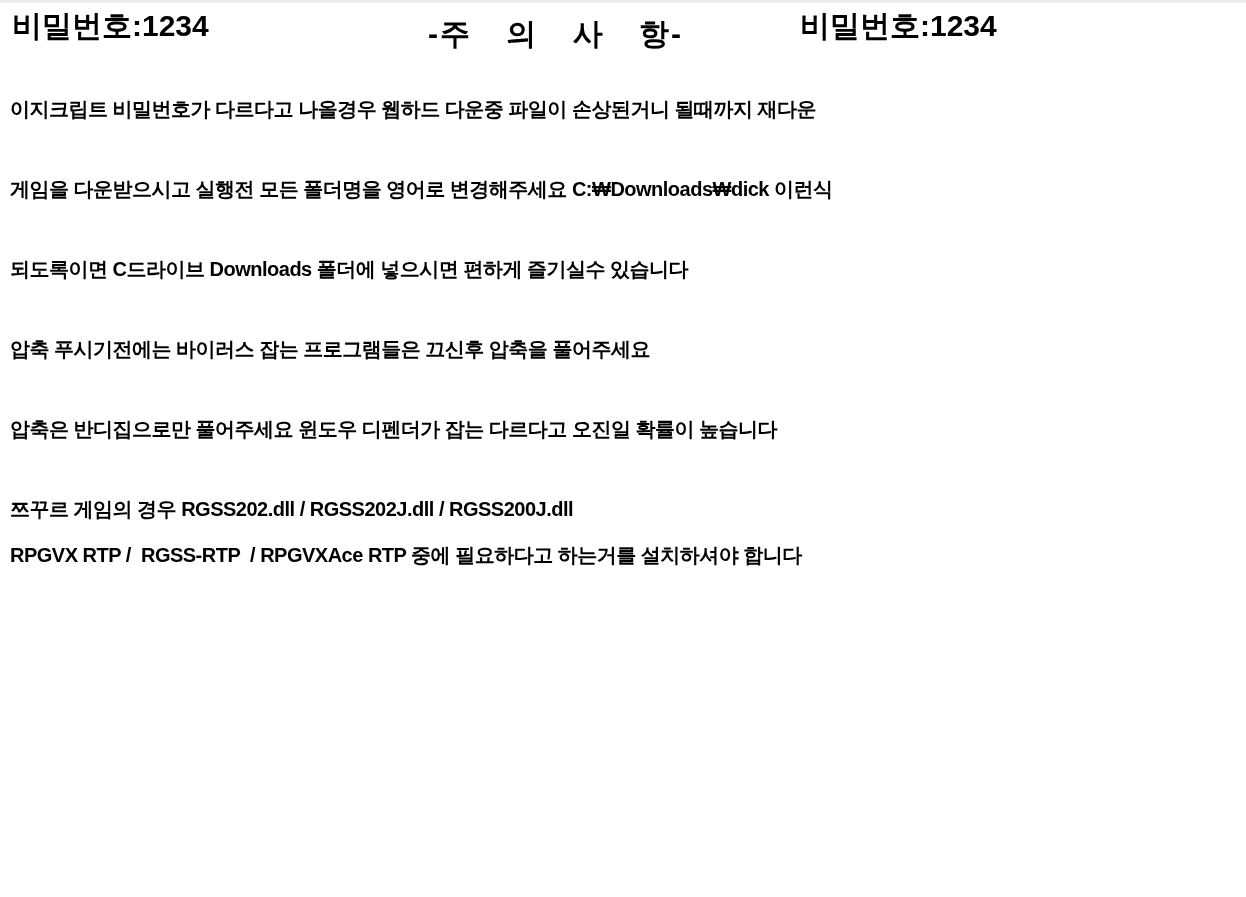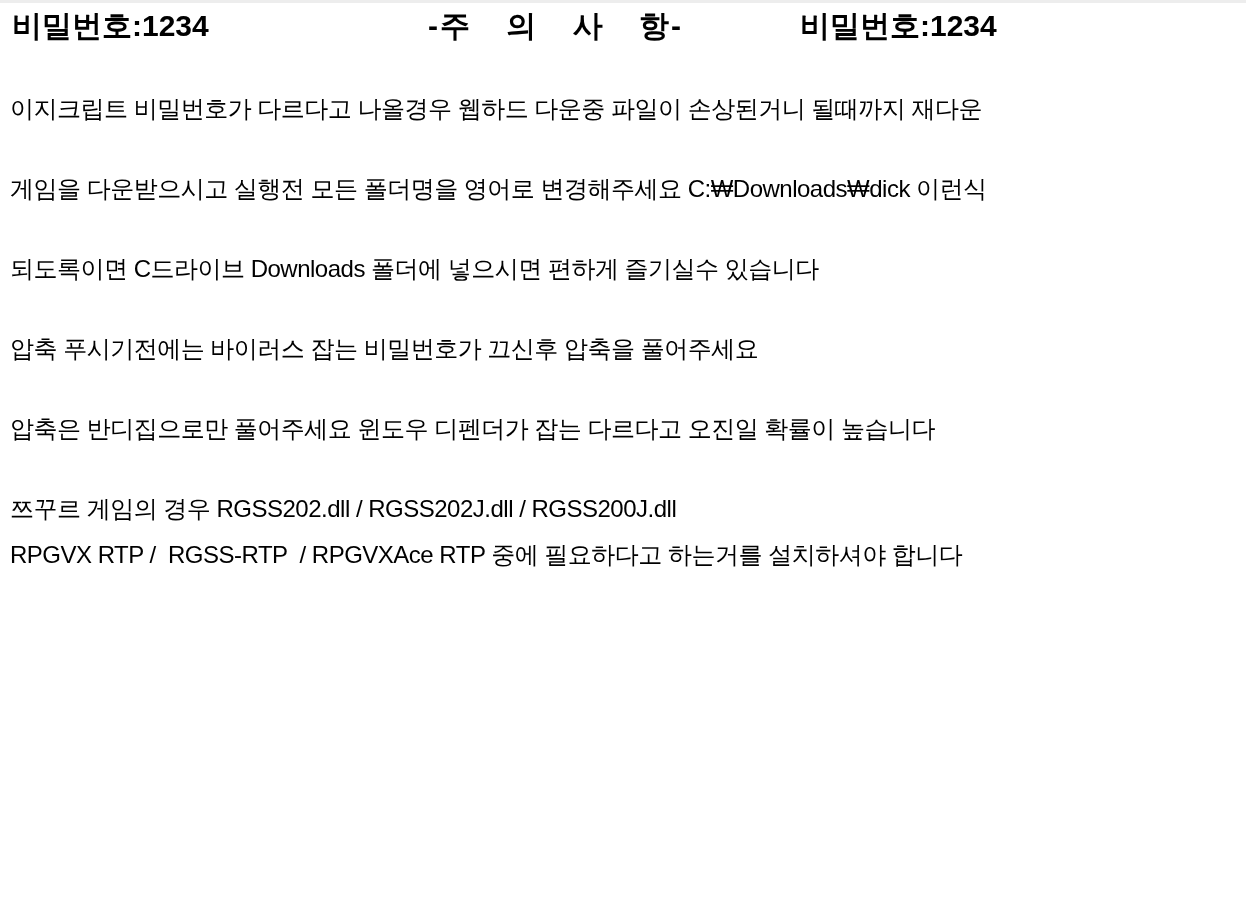--- a/index.html
+++ b/index.html
@@ -23,26 +23,26 @@
   }
   .notice-header {
     position: relative;
     height: 44px;
     margin-top: 6px;
     font-size: 30px;
     font-weight: bold;
     white-space: nowrap;
   }
   .notice-header .pw-left   { position: absolute; left: 12px;  top: 0; }
-  .notice-header .title     { position: absolute; left: 428px; top: 0; word-spacing: 24px; letter-spacing: 2px; }
+  .notice-header .title     { position: absolute; left: 428px; top: 8px; word-spacing: 24px; letter-spacing: 2px; }
   .notice-header .pw-right  { position: absolute; left: 800px; top: 0; }
   .notice-body {
     margin: 36px 0 0 10px;
-    font-size: 24px;
-    font-weight: normal;
+    font-size: 20px;
+    font-weight: bold;
     letter-spacing: -0.5px;
   }
   .notice-body p {
     margin: 0 0 34px 0;
     line-height: 46px;
     white-space: pre-wrap;
   }
   .notice-body p:last-child { margin-bottom: 12px; }
 </style>
 </head>
@@ -53,17 +53,17 @@
 <div class="notice-header">
   <span class="pw-left">비밀번호:1234</span>
   <span class="title">-주 의 사 항-</span>
   <span class="pw-right">비밀번호:1234</span>
 </div>
 
 <div class="notice-body">
     <p>이지크립트 비밀번호가 다르다고 나올경우 웹하드 다운중 파일이 손상된거니 될때까지 재다운</p>
     <p>게임을 다운받으시고 실행전 모든 폴더명을 영어로 변경해주세요 C:₩Downloads₩dick 이런식</p>
     <p>되도록이면 C드라이브 Downloads 폴더에 넣으시면 편하게 즐기실수 있습니다</p>
-    <p>압축 푸시기전에는 바이러스 잡는 비밀번호가 끄신후 압축을 풀어주세요</p>
+    <p>압축 푸시기전에는 바이러스 잡는 프로그램들은 끄신후 압축을 풀어주세요</p>
     <p>압축은 반디집으로만 풀어주세요 윈도우 디펜더가 잡는 다르다고 오진일 확률이 높습니다</p>
     <p>쯔꾸르 게임의 경우 RGSS202.dll / RGSS202J.dll / RGSS200J.dll
 RPGVX RTP /  RGSS-RTP  / RPGVXAce RTP 중에 필요하다고 하는거를 설치하셔야 합니다</p>
   </div>
 
 </body></html>

